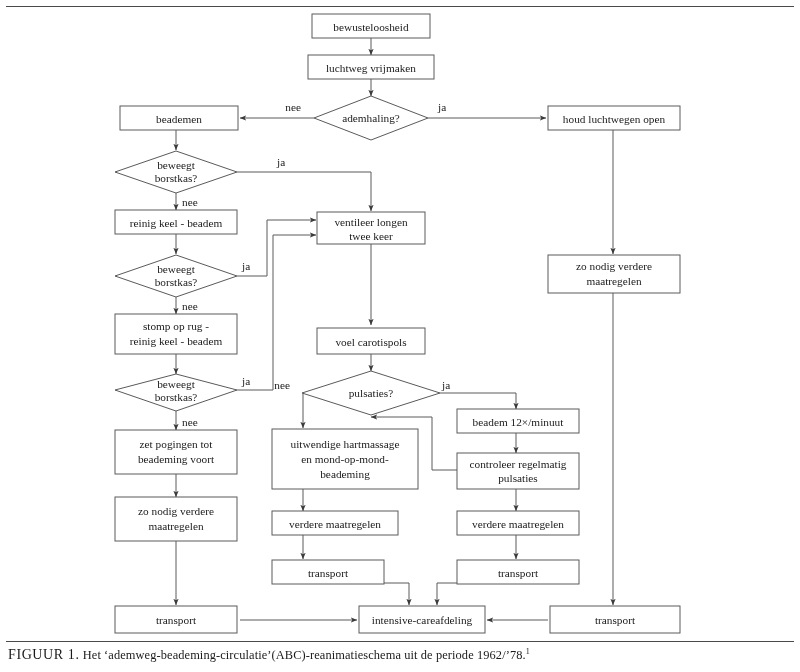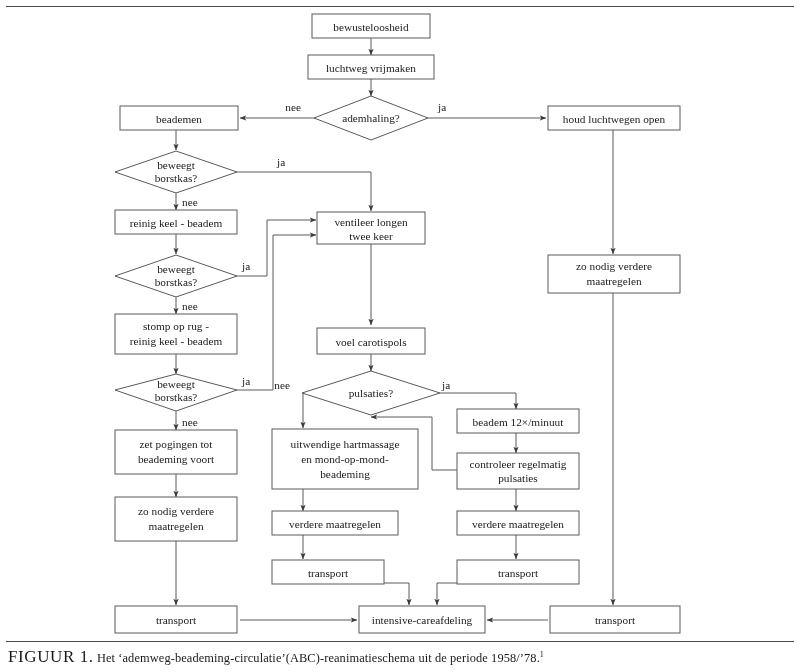--- a/index.html
+++ b/index.html
@@ -3,21 +3,21 @@
 <meta charset="utf-8">
 <style>
   html,body{margin:0;padding:0;background:#fff;}
   body{width:800px;height:672px;font-family:"Liberation Serif",serif;color:#1a1a1a;}
   #page{position:relative;width:800px;height:672px;overflow:hidden;background:#fff;}
   #rule-top{position:absolute;left:6px;top:6px;width:788px;height:0;border-top:1.6px solid #4a4a4a;}
   #rule-bottom{position:absolute;left:6px;top:641px;width:788px;height:0;border-top:1.6px solid #4a4a4a;}
   #diagram{position:absolute;left:0;top:0;width:800px;height:640px;}
   #caption{position:absolute;left:8px;top:646px;width:784px;font-size:12.4px;line-height:1.3;
            font-family:"Liberation Serif",serif;color:#1a1a1a;letter-spacing:.1px;}
-  #caption .fig{font-size:17px;letter-spacing:.6px;}
+  #caption .fig{font-size:14px;letter-spacing:.6px;}
   #caption sup{font-size:8px;vertical-align:super;}
   .node text, svg text{font-family:"Liberation Serif",serif;fill:#1a1a1a;}
   .bx{fill:#ffffff;stroke:#5a5a5a;stroke-width:1;}
   .dm{fill:#ffffff;stroke:#5a5a5a;stroke-width:1;}
   .ln{stroke:#5a5a5a;stroke-width:1;fill:none;}
   .lbl{font-size:11.3px;}
   .edge-lbl{font-size:11.3px;}
 </style>
 </head>
 <body>
@@ -277,16 +277,16 @@
 
     <g>
       <rect class="bx" x="359" y="606" width="126" height="27"></rect>
       <text class="lbl" x="422" y="624" text-anchor="middle">intensive-careafdeling</text>
     </g>
   </svg>
 
   <div id="rule-bottom"></div>
 
   <div id="caption">
-    <span class="fig">FIGUUR 1.</span><span> Het ‘ademweg-beademing-circulatie’(ABC)-reanimatieschema uit de periode 1958/’78.</span><sup>1</sup>
+    <span class="fig">FIGUUR 1.</span><span> Het ‘ademweg-beademing-circulatie’(ABC)-reanimatieschema uit de periode 1962/’78.</span><sup>1</sup>
   </div>
 
 </div>
 
 </body></html>

